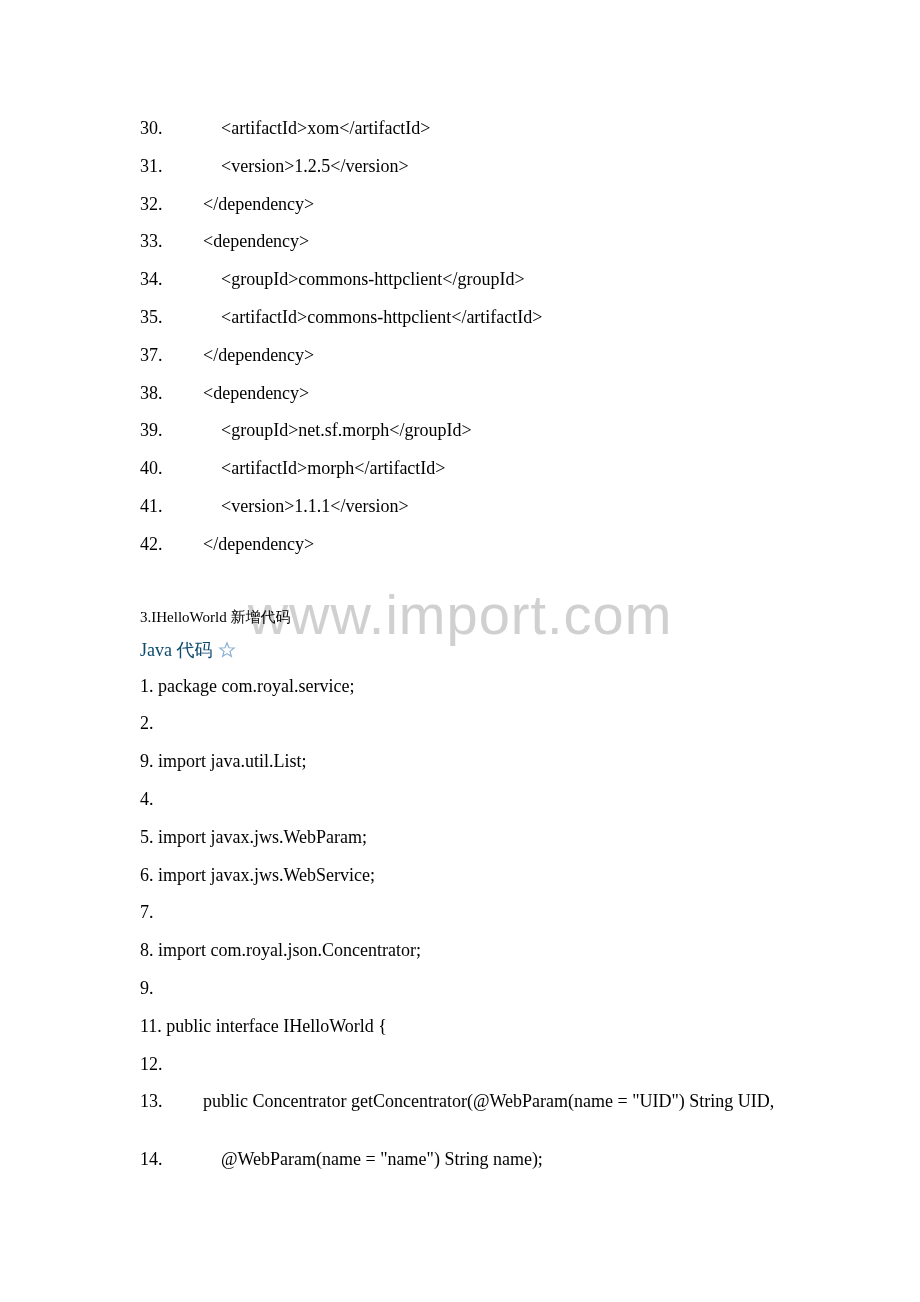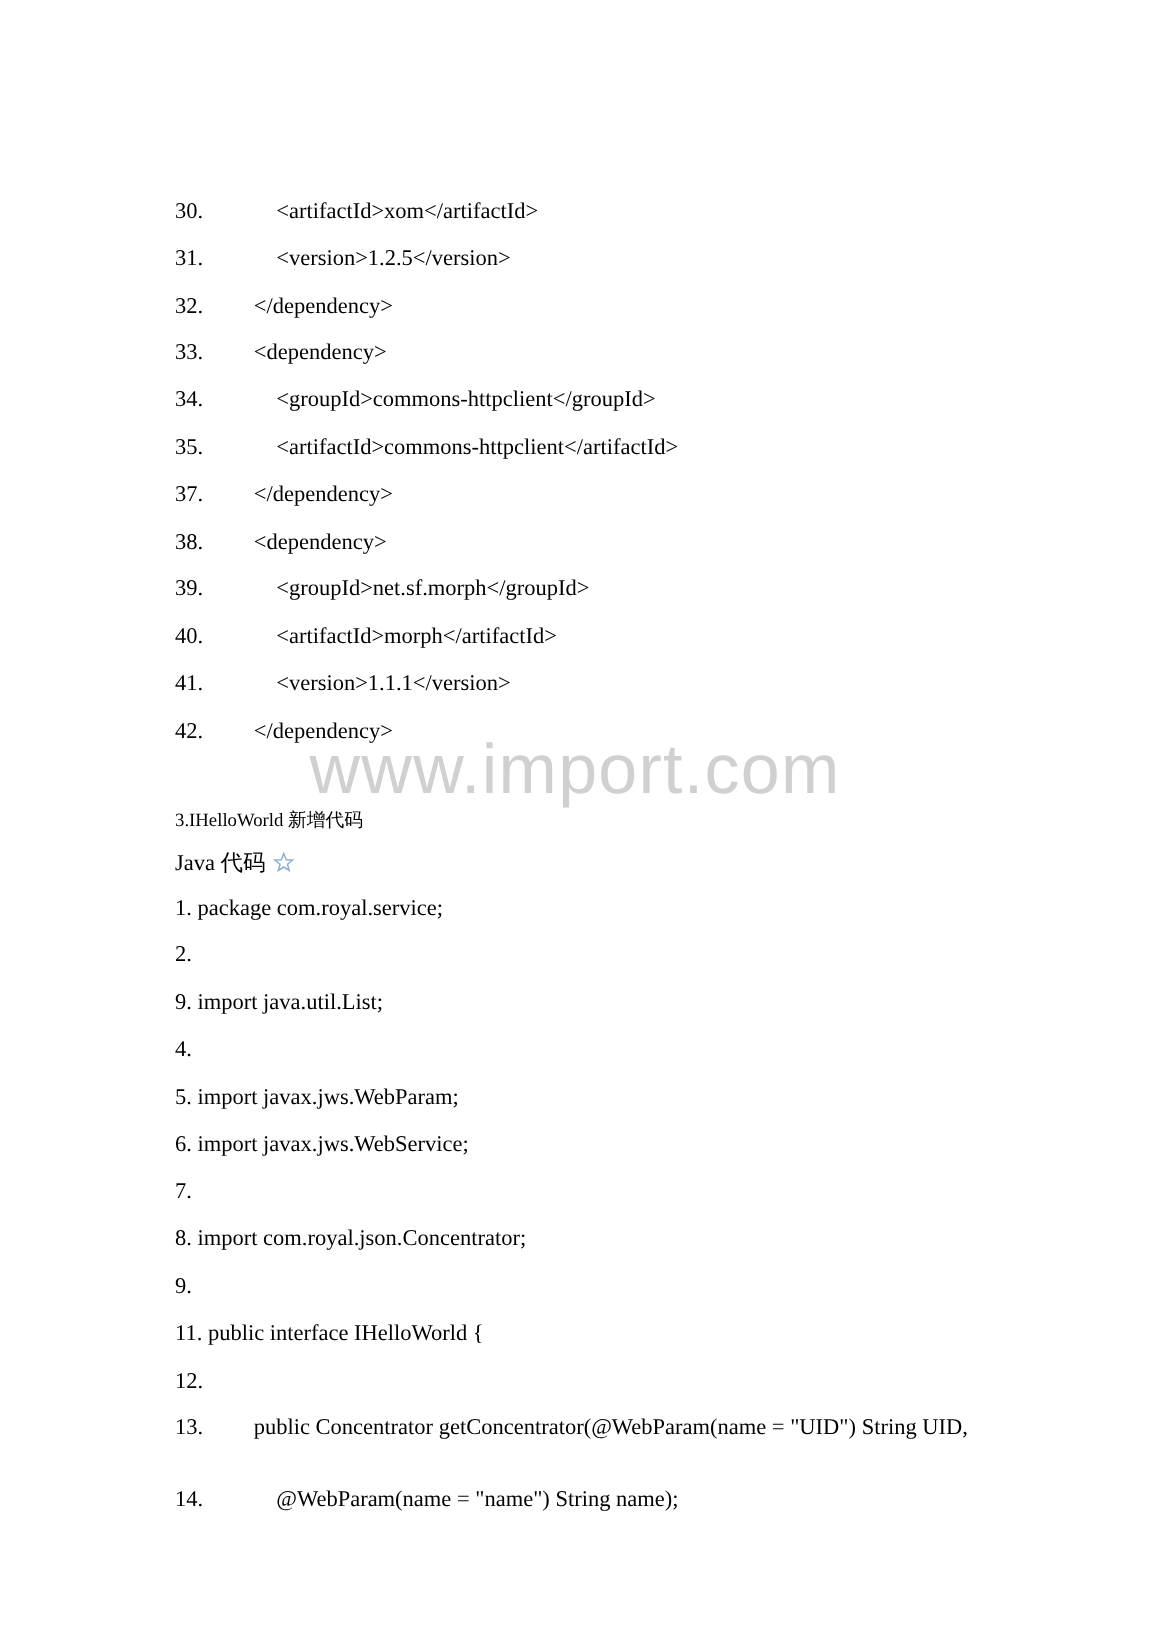--- a/index.html
+++ b/index.html
@@ -28,21 +28,21 @@
     .section-header {
       line-height: 2.0;
       font-size: 15px;
       color: #000;
     }
     .java-label {
       display: flex;
       align-items: center;
       line-height: 2.0;
       font-size: 18px;
-      color: #000000;
+      color: #0c4a6e;
     }
     .star-icon {
       display: inline-block;
       margin-left: 6px;
       color: #8bb0d3;
       width: 18px;
       height: 18px;
     }
     .star-icon svg {
       width: 18px;
@@ -59,21 +59,20 @@
       color: rgba(200, 200, 200, 0.85);
       letter-spacing: 1px;
       z-index: 0;
       pointer-events: none;
       white-space: nowrap;
       user-select: none;
     }
     .content {
       position: relative;
       z-index: 1;
-      margin-top: 40px;
     }
     .para-spacer {
       height: 20px;
     }
   </style>
 </head>
 <body>
 
 <div class="watermark">www.import.com</div>
 

